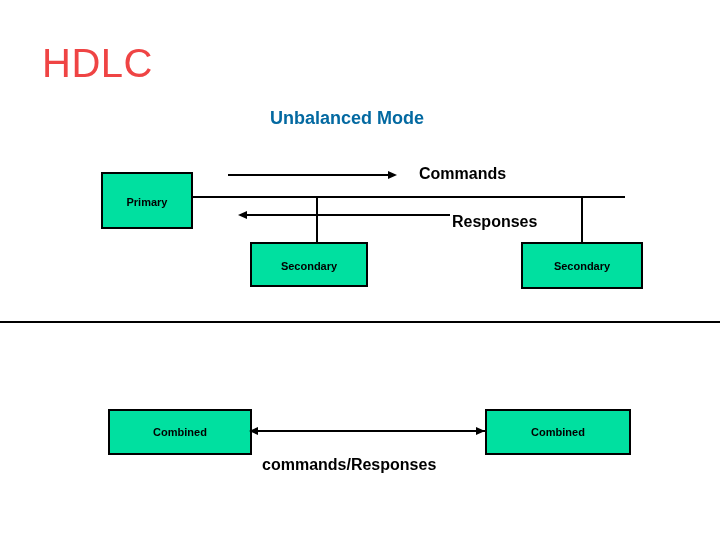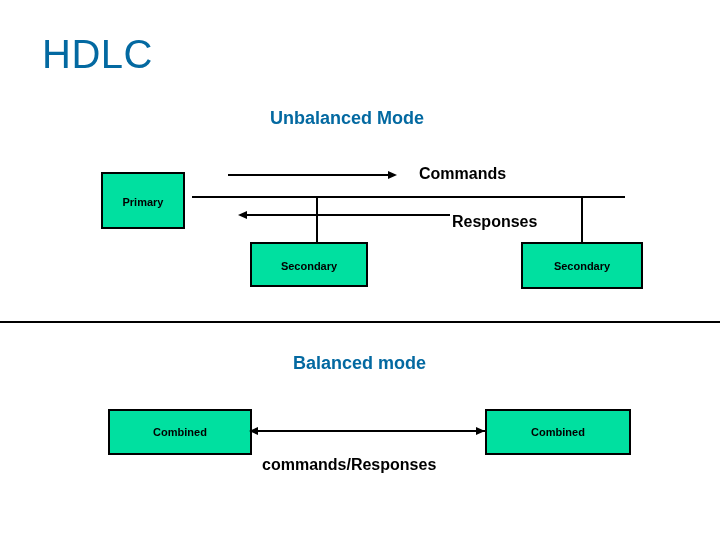--- a/index.html
+++ b/index.html
@@ -16,25 +16,25 @@
     width: 720px;
     height: 540px;
     background: #ffffff;
     overflow: hidden;
   }
 
   
   .slide-title {
     position: absolute;
     left: 42px;
-    top: 32px;
+    top: 41px;
     font-family: "Liberation Sans", sans-serif;
     font-size: 40px;
     font-weight: 400;
-    color: #0369a1;
+    color: #ef4444;
     letter-spacing: 0.5px;
     white-space: nowrap;
   }
 
   
   .section-heading {
     position: absolute;
     font-family: "Liberation Sans", sans-serif;
     font-size: 18px;
     font-weight: bold;
@@ -55,21 +55,21 @@
     justify-content: center;
   }
   .node-label {
     font-family: "Liberation Sans", sans-serif;
     font-size: 11px;
     font-weight: bold;
     color: #000000;
     white-space: nowrap;
   }
 
-  #box-primary      { left: 101px; top: 172px; width: 84px;  height: 57px; }
+  #box-primary      { left: 101px; top: 172px; width: 92px;  height: 57px; }
   #box-secondary-1  { left: 250px; top: 242px; width: 118px; height: 45px; }
   #box-secondary-2  { left: 521px; top: 242px; width: 122px; height: 47px; }
   #box-combined-1   { left: 108px; top: 409px; width: 144px; height: 46px; }
   #box-combined-2   { left: 485px; top: 409px; width: 146px; height: 46px; }
 
   
   #box-secondary-1 .node-label { position: relative; top: 1px; }
   #box-primary .node-label     { position: relative; top: 1px; }
 
   
@@ -168,21 +168,20 @@
   <div class="node-box" id="box-secondary-1">
     <span class="node-label">Secondary</span>
   </div>
 
   <div class="node-box" id="box-secondary-2">
     <span class="node-label">Secondary</span>
   </div>
 
   <div class="hline" id="section-divider"></div>
 
-  <div class="section-heading" id="heading-balanced">Balanced mode</div>
 
   <div class="node-box" id="box-combined-1">
     <span class="node-label">Combined</span>
   </div>
 
   <div class="node-box" id="box-combined-2">
     <span class="node-label">Combined</span>
   </div>
 
   <div class="arrow-line" id="arrow-both-line"></div>

